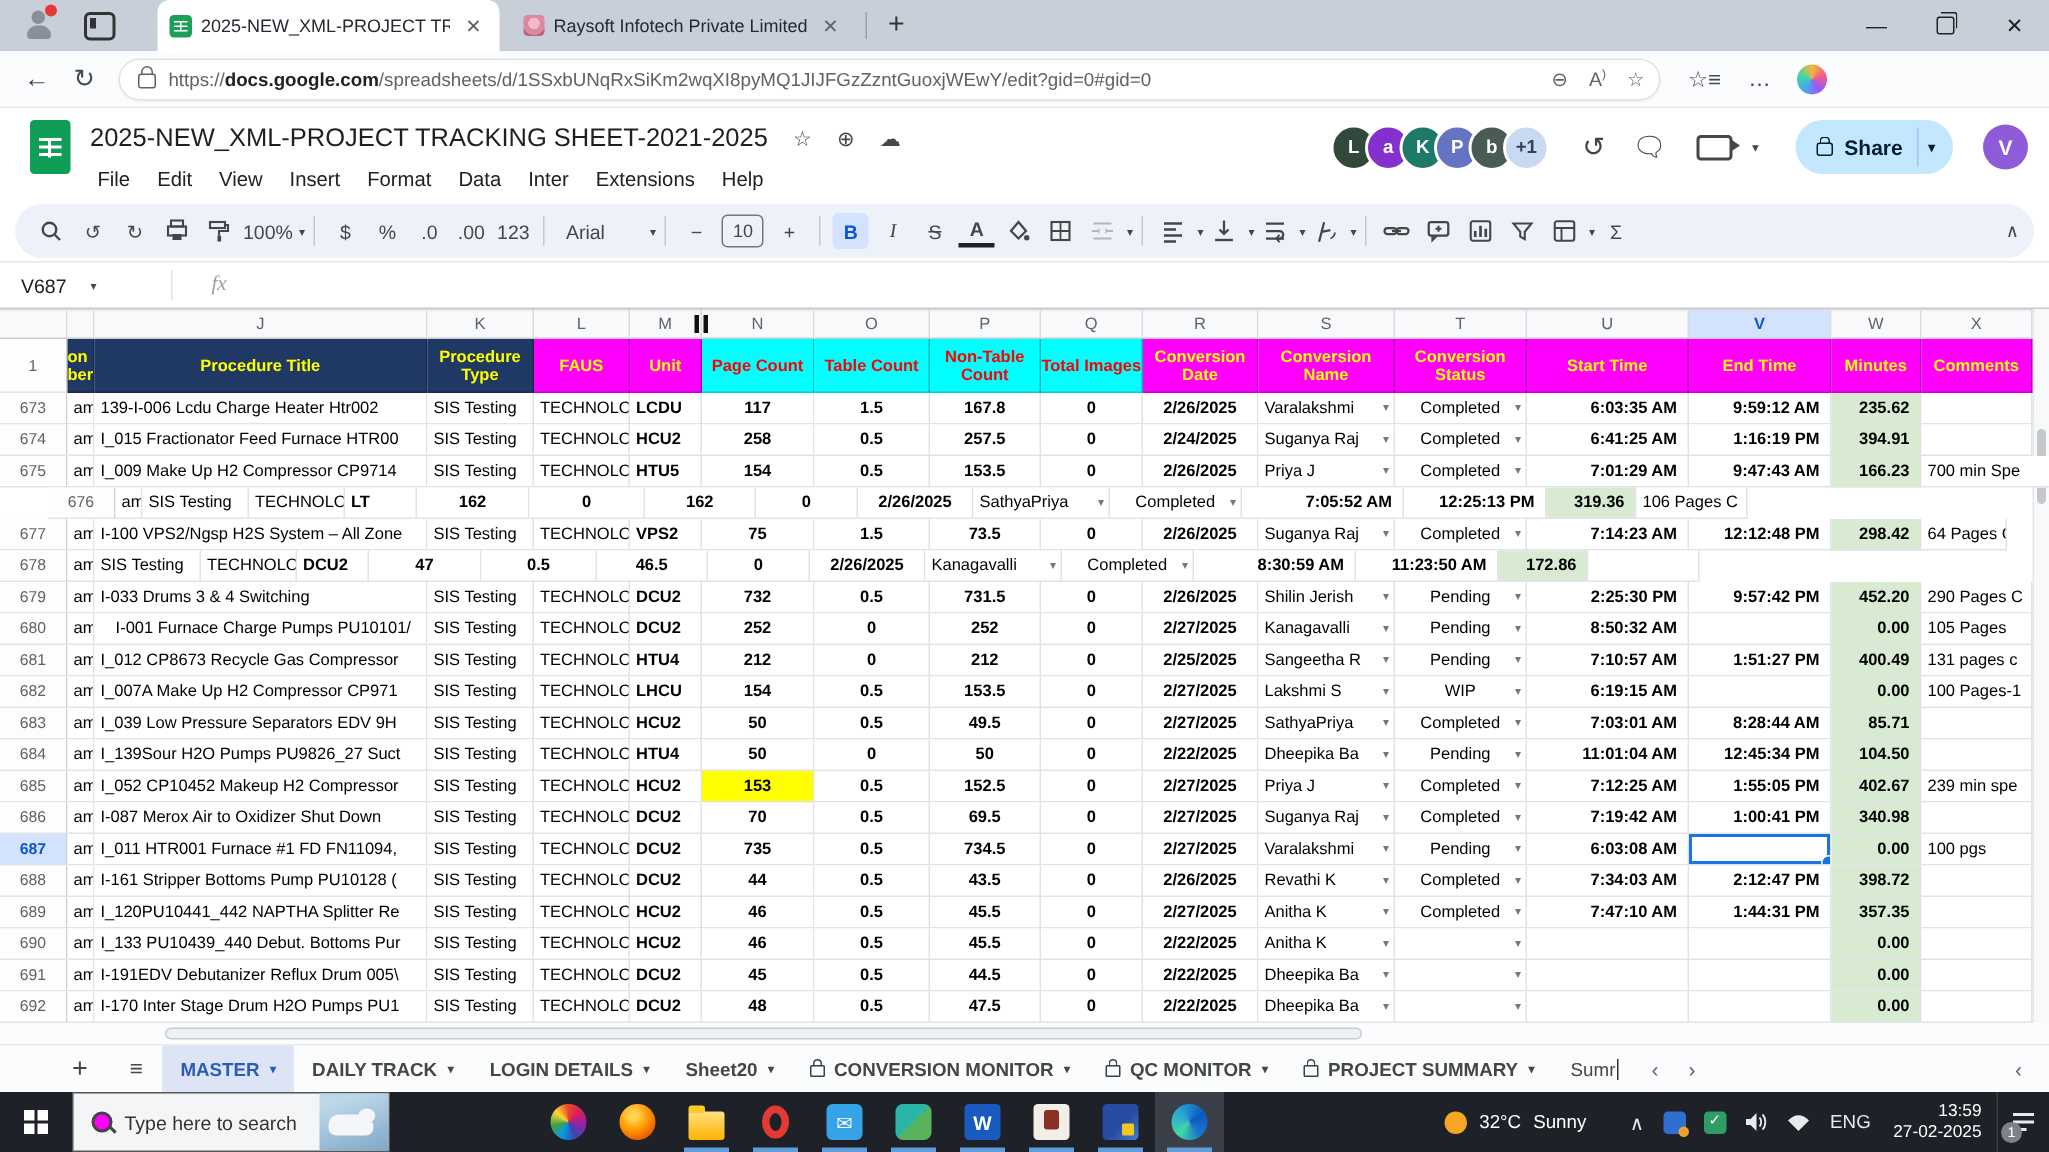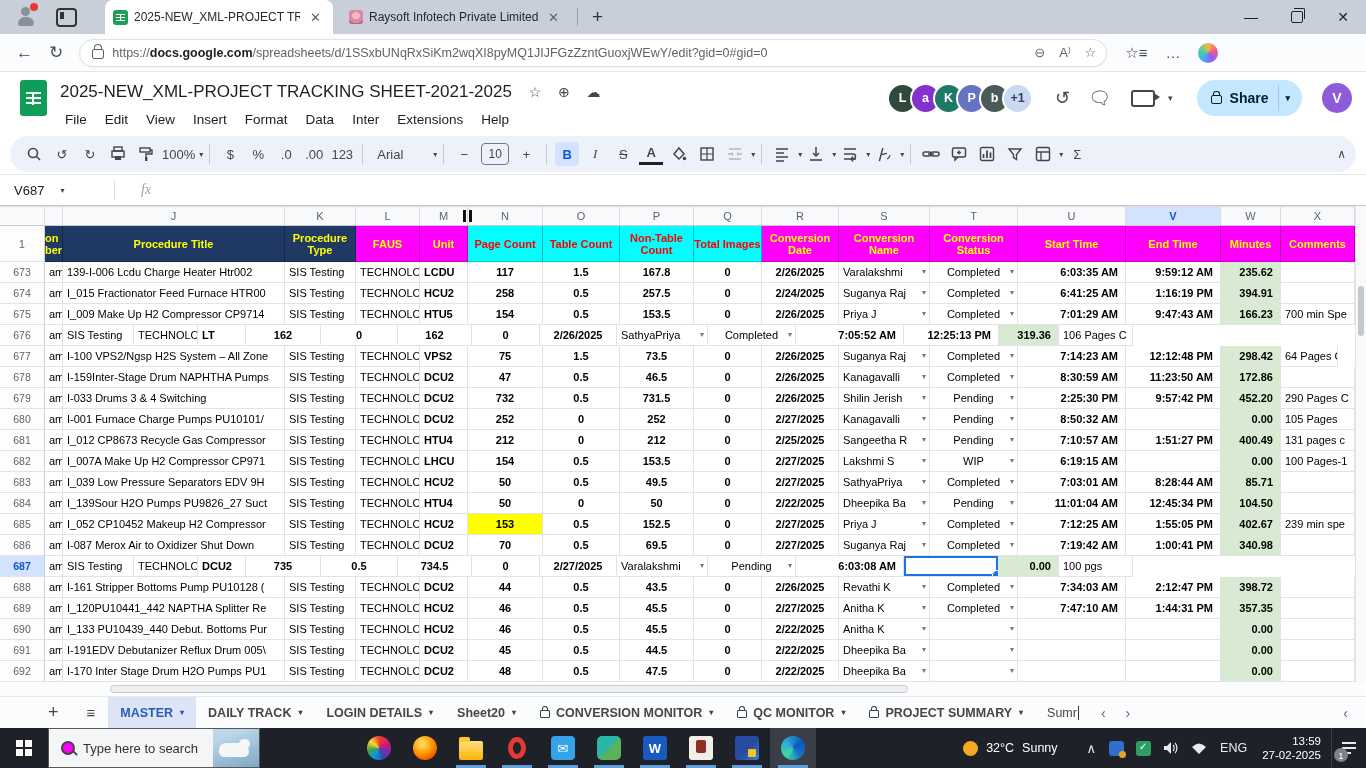--- a/index.html
+++ b/index.html
@@ -486,23 +486,23 @@
       <div class="cell b ctr" style="width: 75px;">154</div>
       <div class="cell b ctr" style="width: 77px;">0.5</div>
       <div class="cell b ctr" style="width: 74px;">153.5</div>
       <div class="cell b ctr" style="width: 68px;">0</div>
       <div class="cell b ctr" style="width: 77px;">2/26/2025</div>
       <div class="cell namecell dd" style="width: 91px;">Priya J<span class="arr">▾</span></div>
       <div class="cell ctr dd" style="width: 88px;">Completed<span class="arr">▾</span></div>
       <div class="cell b rtd" style="width: 108px;">7:01:29 AM</div>
       <div class="cell b rtd" style="width: 95px;">9:47:43 AM</div>
       <div class="cell b rtd mins" style="width: 60px;">166.23</div>
-      <div class="cell lft" style="width: 74px;">700 min Spe</div>
-    </div>
-    <div class="grow" style="top: 119px;">
+      <div class="cell lft" style="width: 86px;">700 min Spe</div>
+    </div>
+    <div class="grow" style="top: 119px; padding-left: 32px;">
       <div class="gut" style="height: 21px;">676</div>
       <div class="cell lft" style="width: 18px;">am</div>
       <div class="cell lft" style="width: 71px;">SIS Testing</div>
       <div class="cell lft" style="width: 64px;">TECHNOLO(</div>
       <div class="cell lft b" style="width: 48px;">LT</div>
       <div class="cell b ctr" style="width: 75px;">162</div>
       <div class="cell b ctr" style="width: 77px;">0</div>
       <div class="cell b ctr" style="width: 74px;">162</div>
       <div class="cell b ctr" style="width: 68px;">0</div>
       <div class="cell b ctr" style="width: 77px;">2/26/2025</div>
@@ -528,21 +528,20 @@
       <div class="cell namecell dd" style="width: 91px;">Suganya Raj<span class="arr">▾</span></div>
       <div class="cell ctr dd" style="width: 88px;">Completed<span class="arr">▾</span></div>
       <div class="cell b rtd" style="width: 108px;">7:14:23 AM</div>
       <div class="cell b rtd" style="width: 95px;">12:12:48 PM</div>
       <div class="cell b rtd mins" style="width: 60px;">298.42</div>
       <div class="cell lft" style="width: 57px;">64 Pages Co</div>
     </div>
     <div class="grow" style="top: 161px;">
       <div class="gut" style="height: 21px;">678</div>
       <div class="cell lft" style="width: 18px;">am</div>
-      <div class="cell lft" style="width: 222px;">I-159Inter-Stage Drum NAPHTHA Pumps</div>
       <div class="cell lft" style="width: 71px;">SIS Testing</div>
       <div class="cell lft" style="width: 64px;">TECHNOLO(</div>
       <div class="cell lft b" style="width: 48px;">DCU2</div>
       <div class="cell b ctr" style="width: 75px;">47</div>
       <div class="cell b ctr" style="width: 77px;">0.5</div>
       <div class="cell b ctr" style="width: 74px;">46.5</div>
       <div class="cell b ctr" style="width: 68px;">0</div>
       <div class="cell b ctr" style="width: 77px;">2/26/2025</div>
       <div class="cell namecell dd" style="width: 91px;">Kanagavalli<span class="arr">▾</span></div>
       <div class="cell ctr dd" style="width: 88px;">Completed<span class="arr">▾</span></div>
@@ -566,21 +565,21 @@
       <div class="cell namecell dd" style="width: 91px;">Shilin Jerish<span class="arr">▾</span></div>
       <div class="cell ctr dd" style="width: 88px;">Pending<span class="arr">▾</span></div>
       <div class="cell b rtd" style="width: 108px;">2:25:30 PM</div>
       <div class="cell b rtd" style="width: 95px;">9:57:42 PM</div>
       <div class="cell b rtd mins" style="width: 60px;">452.20</div>
       <div class="cell lft" style="width: 74px;">290 Pages C</div>
     </div>
     <div class="grow" style="top: 203px;">
       <div class="gut" style="height: 21px;">680</div>
       <div class="cell lft" style="width: 18px;">am</div>
-      <div class="cell lft" style="width: 222px;">I-001 Furnace Charge Pumps PU10101/</div>
+      <div class="cell lft" style="width: 222px; text-align: center;">I-001 Furnace Charge Pumps PU10101/</div>
       <div class="cell lft" style="width: 71px;">SIS Testing</div>
       <div class="cell lft" style="width: 64px;">TECHNOLO(</div>
       <div class="cell lft b" style="width: 48px;">DCU2</div>
       <div class="cell b ctr" style="width: 75px;">252</div>
       <div class="cell b ctr" style="width: 77px;">0</div>
       <div class="cell b ctr" style="width: 74px;">252</div>
       <div class="cell b ctr" style="width: 68px;">0</div>
       <div class="cell b ctr" style="width: 77px;">2/27/2025</div>
       <div class="cell namecell dd" style="width: 91px;">Kanagavalli<span class="arr">▾</span></div>
       <div class="cell ctr dd" style="width: 88px;">Pending<span class="arr">▾</span></div>
@@ -699,20 +698,21 @@
       <div class="cell namecell dd" style="width: 91px;">Suganya Raj<span class="arr">▾</span></div>
       <div class="cell ctr dd" style="width: 88px;">Completed<span class="arr">▾</span></div>
       <div class="cell b rtd" style="width: 108px;">7:19:42 AM</div>
       <div class="cell b rtd" style="width: 95px;">1:00:41 PM</div>
       <div class="cell b rtd mins" style="width: 60px;">340.98</div>
       <div class="cell lft" style="width: 74px;"></div>
     </div>
     <div class="grow" style="top: 350px;">
       <div class="gut rnsel" style="height: 21px;">687</div>
       <div class="cell lft" style="width: 18px;">am</div>
+      <div class="cell lft" style="width: 222px;">I_011 HTR001 Furnace #1 FD FN11094,</div>
       <div class="cell lft" style="width: 71px;">SIS Testing</div>
       <div class="cell lft" style="width: 64px;">TECHNOLO(</div>
       <div class="cell lft b" style="width: 48px;">DCU2</div>
       <div class="cell b ctr" style="width: 75px;">735</div>
       <div class="cell b ctr" style="width: 77px;">0.5</div>
       <div class="cell b ctr" style="width: 74px;">734.5</div>
       <div class="cell b ctr" style="width: 68px;">0</div>
       <div class="cell b ctr" style="width: 77px;">2/27/2025</div>
       <div class="cell namecell dd" style="width: 91px;">Varalakshmi<span class="arr">▾</span></div>
       <div class="cell ctr dd" style="width: 88px;">Pending<span class="arr">▾</span></div>

